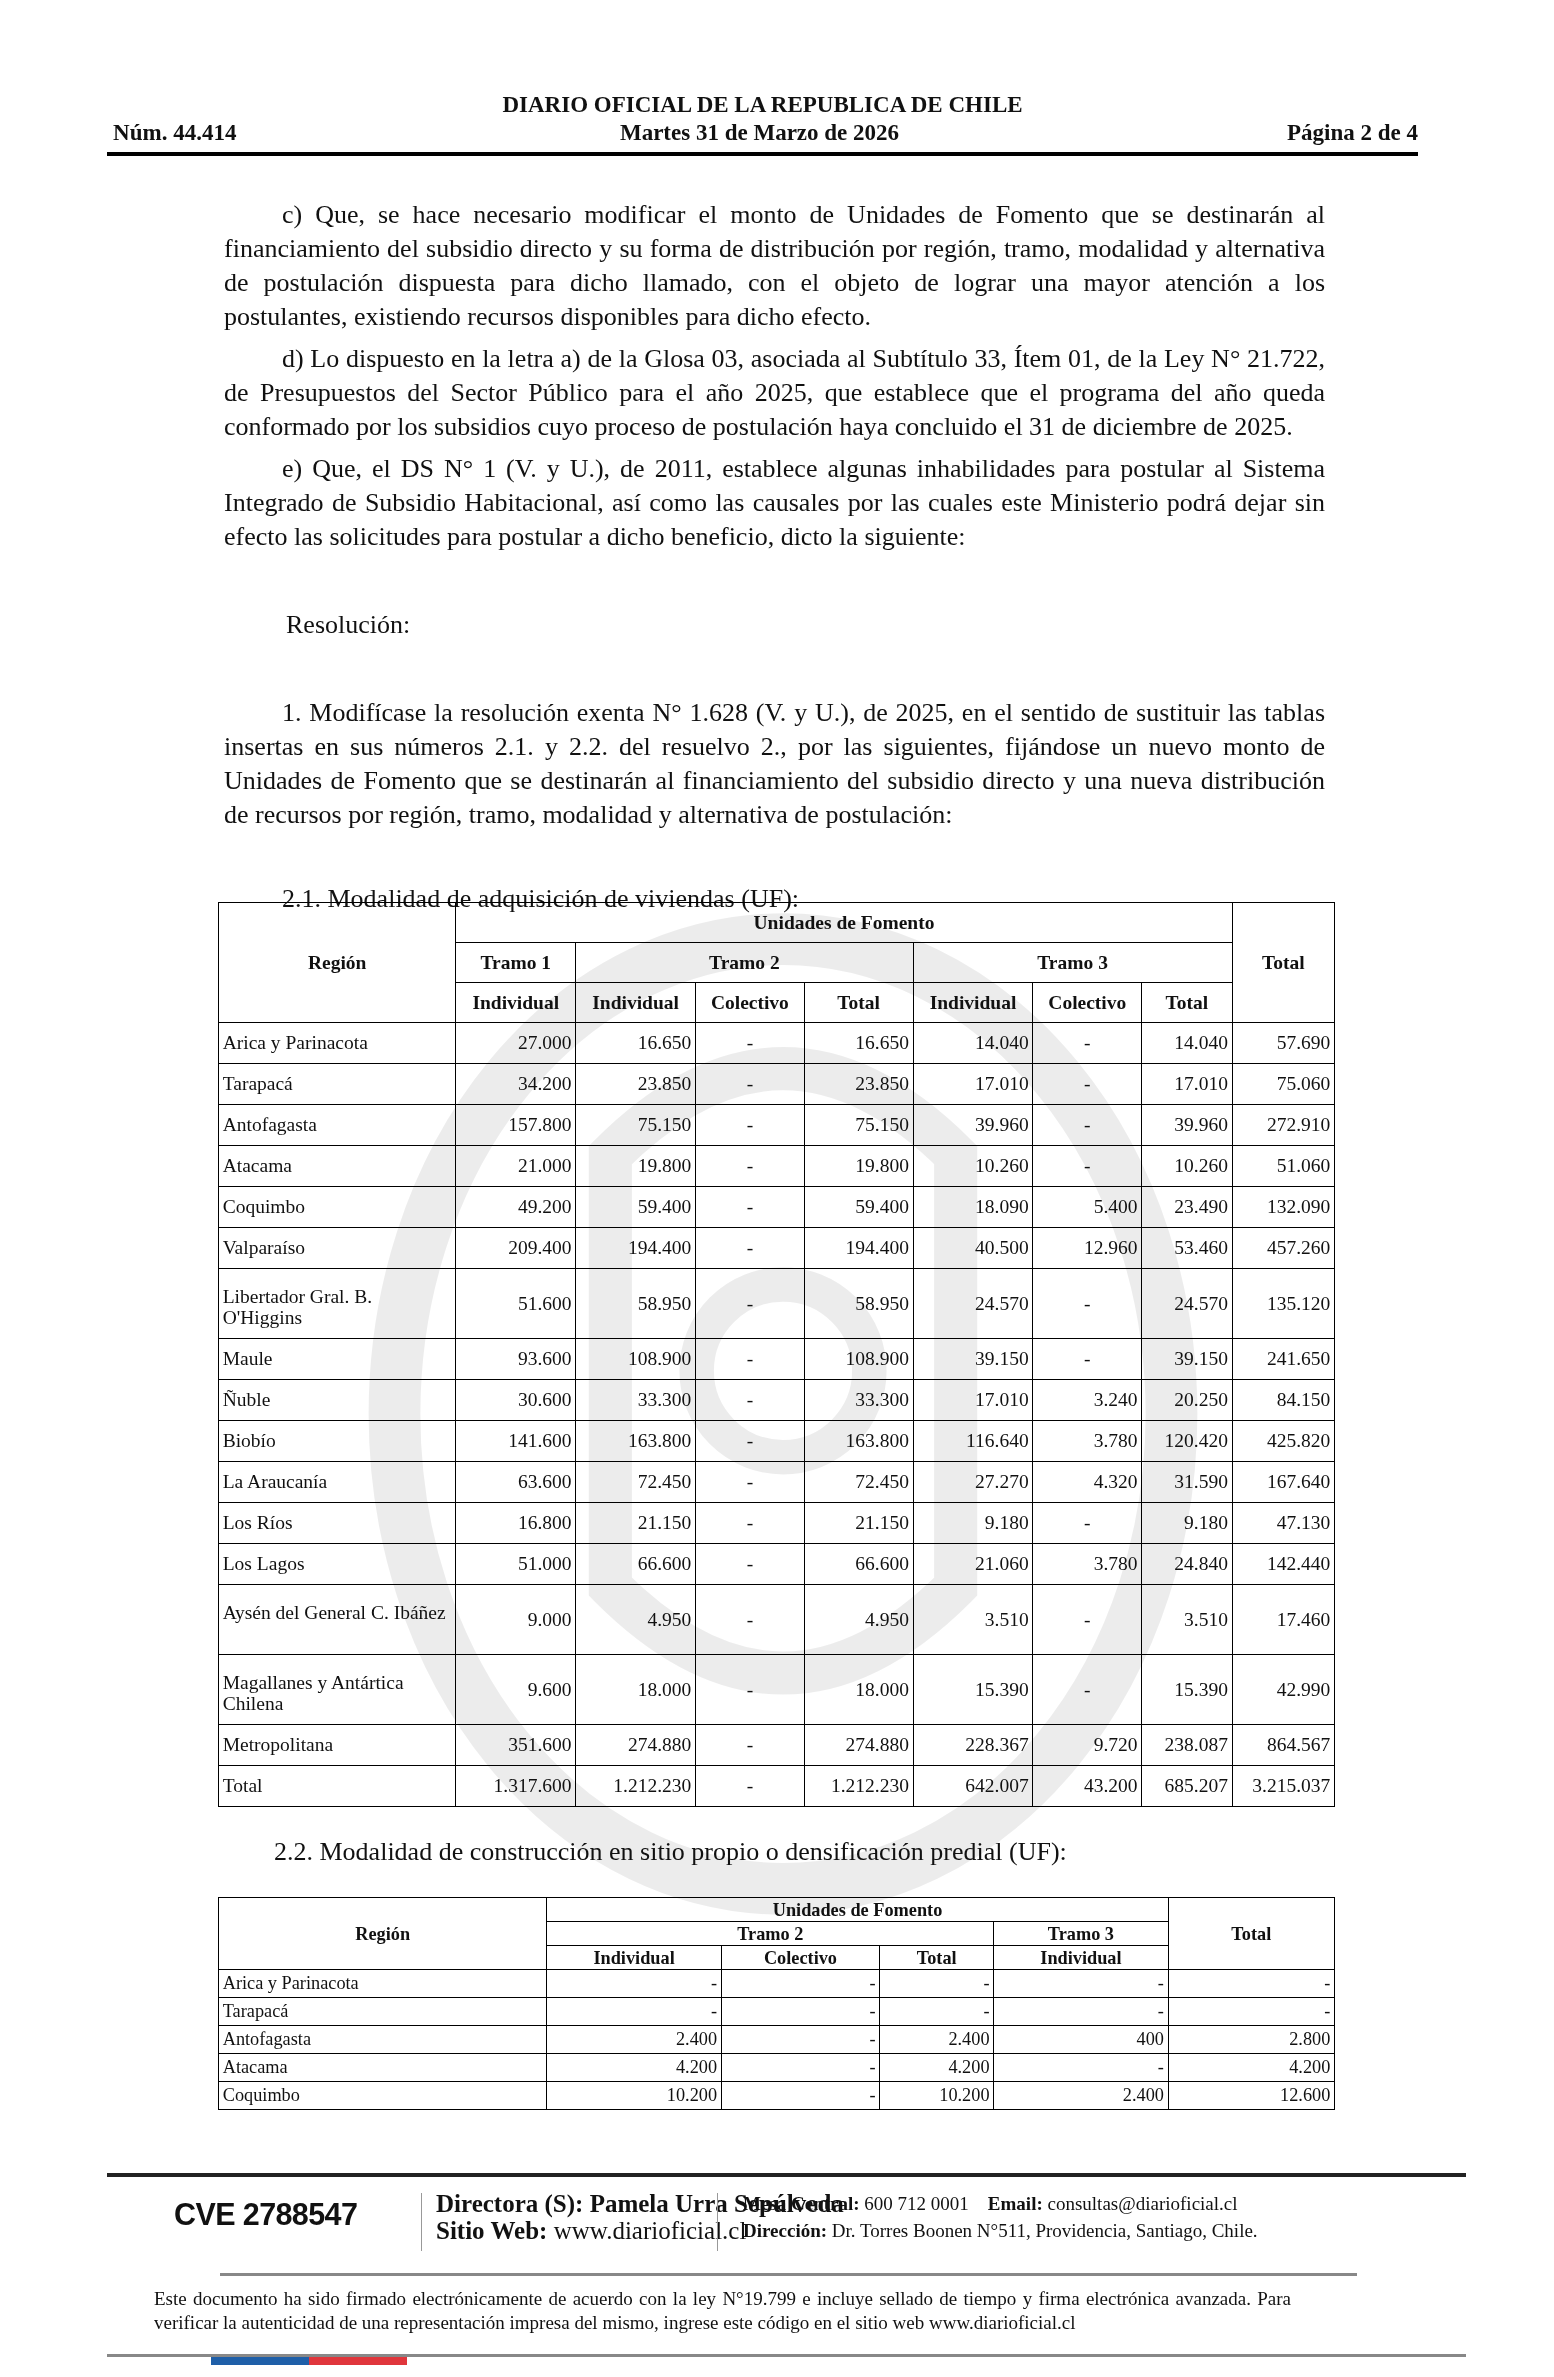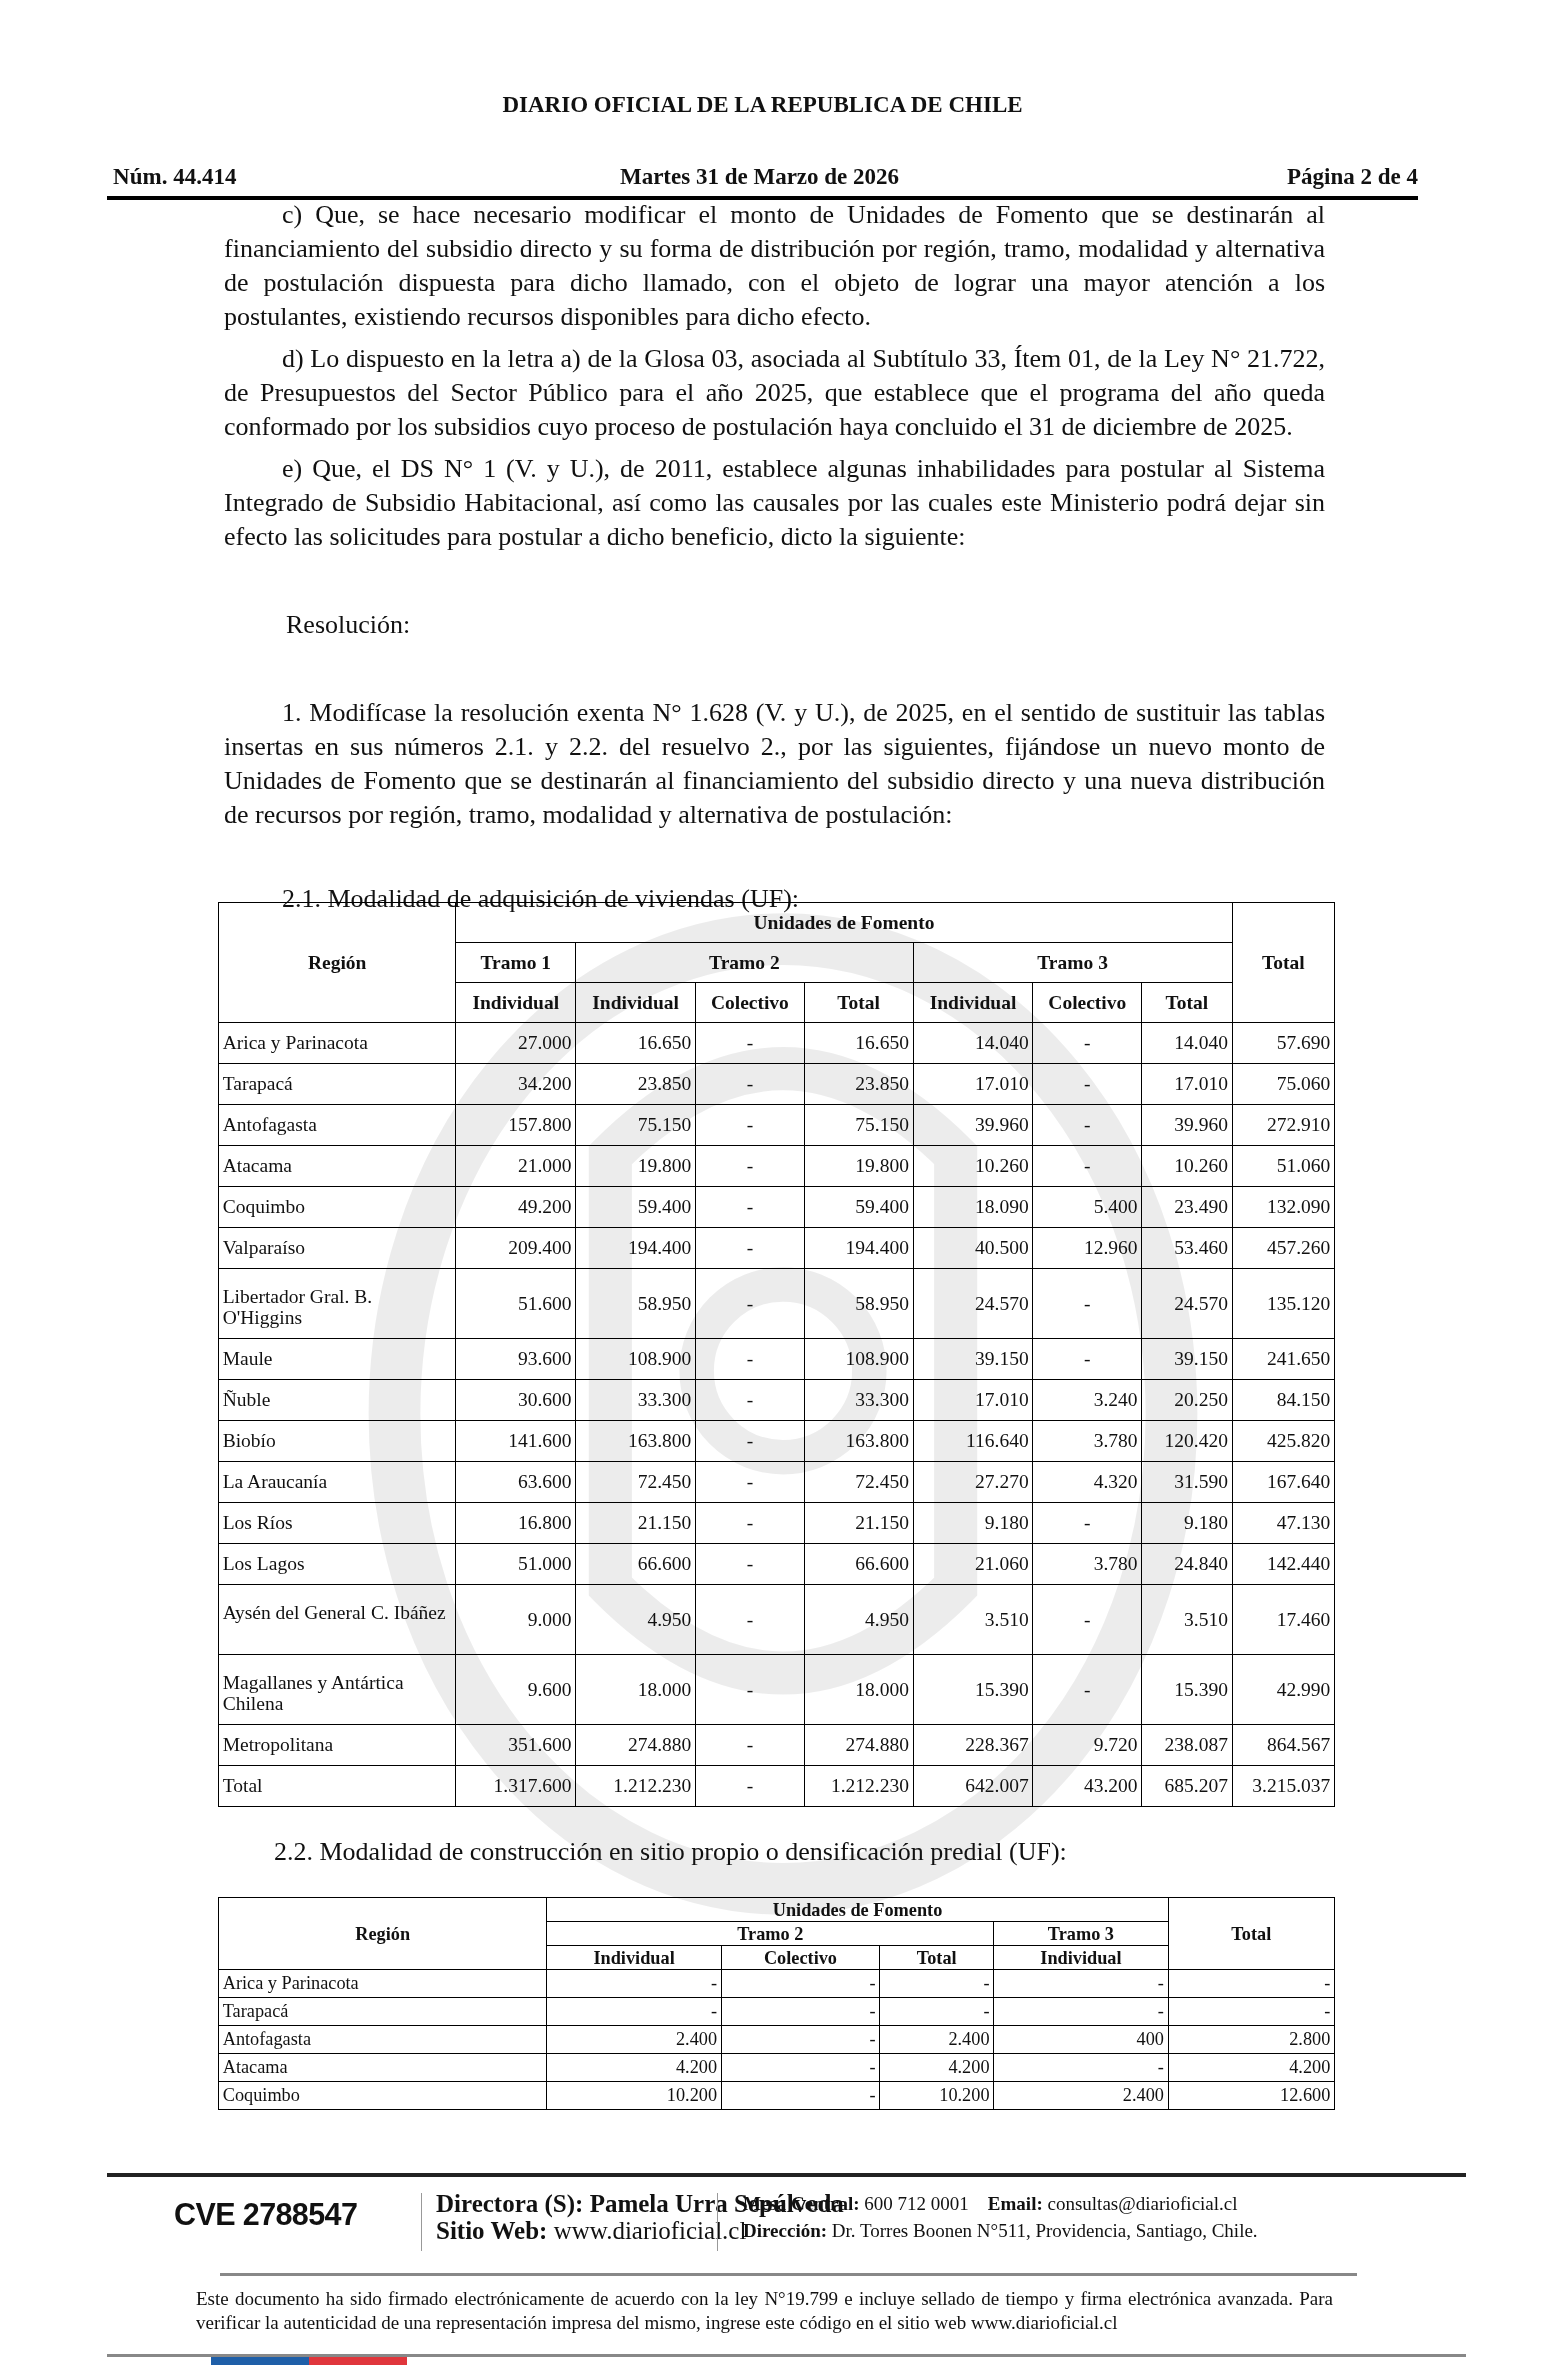--- a/index.html
+++ b/index.html
@@ -1,19 +1,19 @@
 <!DOCTYPE html>
 <html style="font-size:9.8px"><head>
 <meta charset="utf-8">
 <style>
   html, body { margin:0; padding:0; background:#ffffff; }
   body { width:1554px; height:2377px; position:relative; font-family:"Liberation Serif", "DejaVu Serif", serif; color:#111; overflow:hidden; }
   .header { position:absolute; left:107px; top:91px; width:1311px; }
   .header .title { text-align:center; font-weight:bold; font-size:23px; line-height:27px; }
-  .header .row { position:relative; height:29px; font-weight:bold; font-size:23px; line-height:29px;margin-top:44px; }
+  .header .row { position:relative; height:29px; font-weight:bold; font-size:23px; line-height:29px; }
   .header .num { position:absolute; left:6.1px; top:0; }
   .header .date { position:absolute; left:0; right:6px; text-align:center; }
   .header .page { position:absolute; right:0; top:0; }
   .header .rule { height:4.3px; background:#000; margin-top:4.9px; }
 
   .body-text { position:absolute; left:216px; top:190px; width:1117px; font-size:26px; line-height:34px; text-align:justify; }
   .body-text p { margin:8px; text-indent:58px; }
   .body-text .gap { height:34px; }
   .body-text .heading { text-indent:58px; margin:12px; }
 
@@ -37,21 +37,21 @@
   .footer { position:absolute; left:107px; top:2173px; width:1359px; }
   .footer .rule-top { height:3.7px; background:#222; }
   .footer .info { position:relative; height:70px; margin-top:13.4px; }
   .footer .cve { position:absolute; left:67px; top:7.3px; font-family:"Liberation Sans", "DejaVu Sans", sans-serif; font-weight:bold; font-size:30.5px; letter-spacing:-0.6px; }
   .footer .sep1 { position:absolute; left:314px; top:3px; width:1.2px; height:58px; background:#999; }
   .footer .col2 { position:absolute; left:329px; top:0; font-size:25px; line-height:27px; }
   .footer .sep2 { position:absolute; left:610px; top:3px; width:1.2px; height:58px; background:#999; }
   .footer .col3 { position:absolute; left:636px; top:0; font-size:19px; line-height:27px; }
   .footer b { font-weight:bold; }
   .footer .rule-mid { height:3px; background:#888; margin:13.4px 0 0 113px; width:1137px; }
-  .footer .legal { margin:11px 0 0 89px; width:1137px; font-size:19px; line-height:24px; text-align:justify; }
+  .footer .legal { margin:11px 0 0 47px; width:1137px; font-size:19px; line-height:24px; text-align:justify; }
   .footer .rule-bot { height:3px; background:#888; margin-top:18.3px; }
   .footer .flag { position:relative; height:8.5px; margin-left:104px; }
   .footer .flag .blue { position:absolute; left:0; top:0; width:98px; height:8.5px; background:#1f5fa8; }
   .footer .flag .red { position:absolute; left:98px; top:0; width:98px; height:8.5px; background:#e0363c; }
 </style>
 </head>
 <body>
 
 <div class="header">
   <div class="title">DIARIO OFICIAL DE LA REPUBLICA DE CHILE</div>

